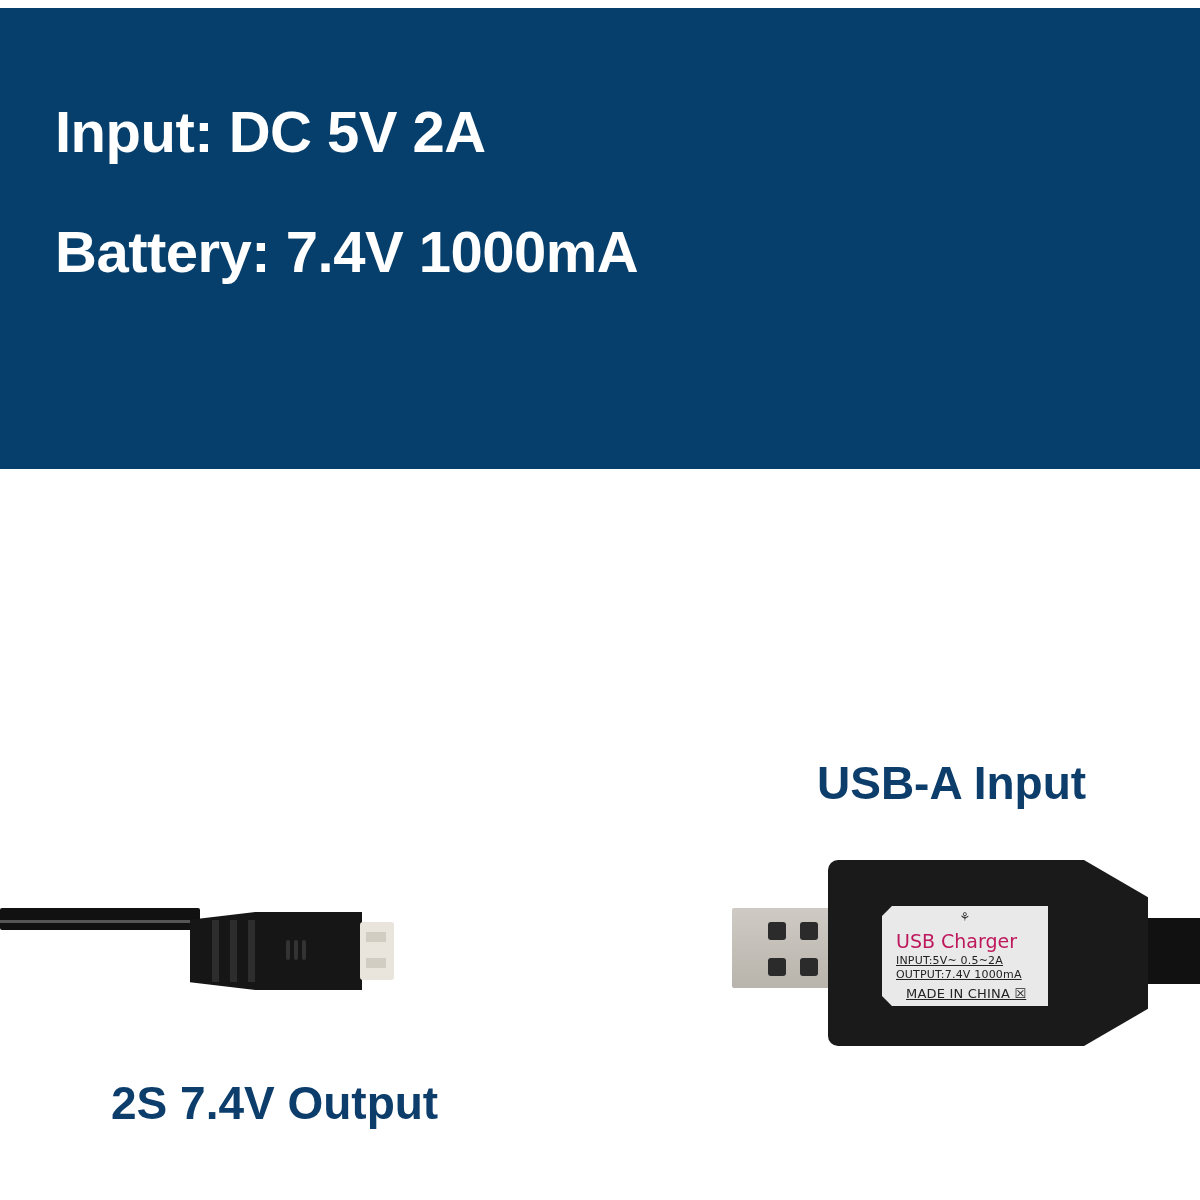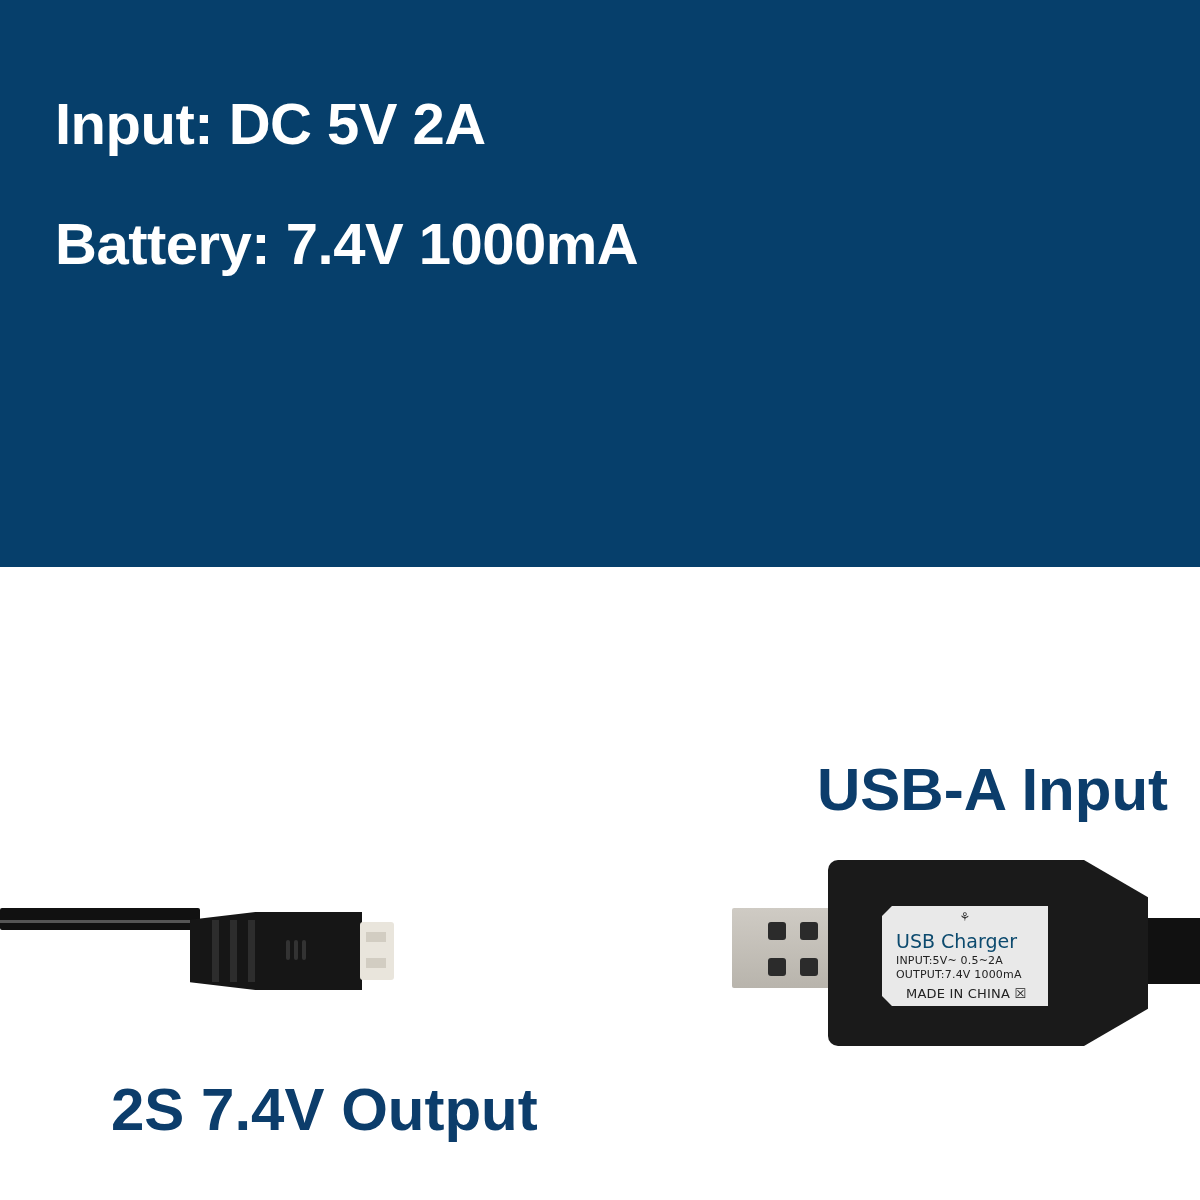--- a/index.html
+++ b/index.html
@@ -1,38 +1,38 @@
 <!DOCTYPE html>
 <html><head>
 <meta charset="utf-8">
 <style>
   html,body{margin:0;padding:0;}
   body{width:1200px;height:1200px;position:relative;background:#ffffff;overflow:hidden;font-family:"Liberation Sans","DejaVu Sans",sans-serif;}
-  .band{position:absolute;left:0;top:0;width:1200px;height:567px;background:#063f6b;}
+  .band{position:absolute;left:0;top:8px;width:1200px;height:461px;background:#063f6b;}
   .spec{position:absolute;left:55px;color:#ffffff;font-weight:bold;font-size:58px;letter-spacing:-0.5px;white-space:nowrap;line-height:1;}
-  .label{position:absolute;color:#0c3d6b;font-weight:bold;font-size:60px;white-space:nowrap;line-height:1;}
+  .label{position:absolute;color:#0c3d6b;font-weight:bold;font-size:46px;white-space:nowrap;line-height:1;}
   
   .cable{position:absolute;left:0;top:908px;width:200px;height:22px;background:#111;border-radius:2px;}
   .cable:after{content:"";position:absolute;left:0;top:12px;width:100%;height:3px;background:#555;}
   .jst{position:absolute;left:190px;top:912px;width:170px;height:78px;}
   .jst-body{position:absolute;left:0;top:0;width:172px;height:78px;background:#161616;clip-path:polygon(0 10%,38% 0,100% 0,100% 100%,38% 100%,0 90%);}
   .jst-rib{position:absolute;top:8px;width:7px;height:62px;background:#2d2d2d;}
   .jst-slot{position:absolute;top:28px;width:4px;height:20px;background:#333;border-radius:2px;}
   .jst-head{position:absolute;left:360px;top:922px;width:34px;height:58px;background:#e9e5dc;border-radius:3px;}
   .jst-head:before,.jst-head:after{content:"";position:absolute;left:6px;width:20px;height:10px;background:#d2cdc2;}
   .jst-head:before{top:10px}.jst-head:after{top:36px}
   
   .usb-plug{position:absolute;left:732px;top:908px;width:100px;height:80px;background:linear-gradient(#cfcbc4,#b8b4ac);border-radius:2px;}
   .usb-hole{position:absolute;width:18px;height:18px;background:#2b2b2b;border-radius:3px;}
   .usb-body{position:absolute;left:828px;top:860px;width:320px;height:186px;background:#1a1a1a;border-radius:10px;clip-path:polygon(0 0,80% 0,100% 20%,100% 80%,80% 100%,0 100%);}
   .usb-tail{position:absolute;left:1148px;top:918px;width:52px;height:66px;background:#111;}
   .usb-sticker{position:absolute;left:882px;top:906px;width:166px;height:100px;background:#e9e9e9;clip-path:polygon(6% 0,100% 0,100% 100%,6% 100%,0 90%,0 10%);}
   .st-logo{position:absolute;left:0;width:100%;top:4px;text-align:center;font-size:12px;color:#333;}
-  .st-title{position:absolute;left:14px;top:24px;font-size:19px;color:#0c4a6e;font-family:"DejaVu Sans",sans-serif;}
-  .st-l{position:absolute;left:14px;font-size:11px;color:#222;font-family:"DejaVu Sans",sans-serif;letter-spacing:0.2px;}
+  .st-title{position:absolute;left:14px;top:24px;font-size:19px;color:#be185d;font-family:"DejaVu Sans",sans-serif;}
+  .st-l{position:absolute;left:14px;font-size:11px;color:#222;font-family:"DejaVu Sans",sans-serif;letter-spacing:0.2px;text-decoration:underline;}
 </style>
 </head>
 <body>
 
 <div class="band">
   <div class="spec" style="top:95px">Input: DC 5V 2A</div>
   <div class="spec" style="top:215px">Battery: 7.4V 1000mA</div>
 </div>
 
 <div class="label" style="left:817px;top:760px">USB-A Input</div>

